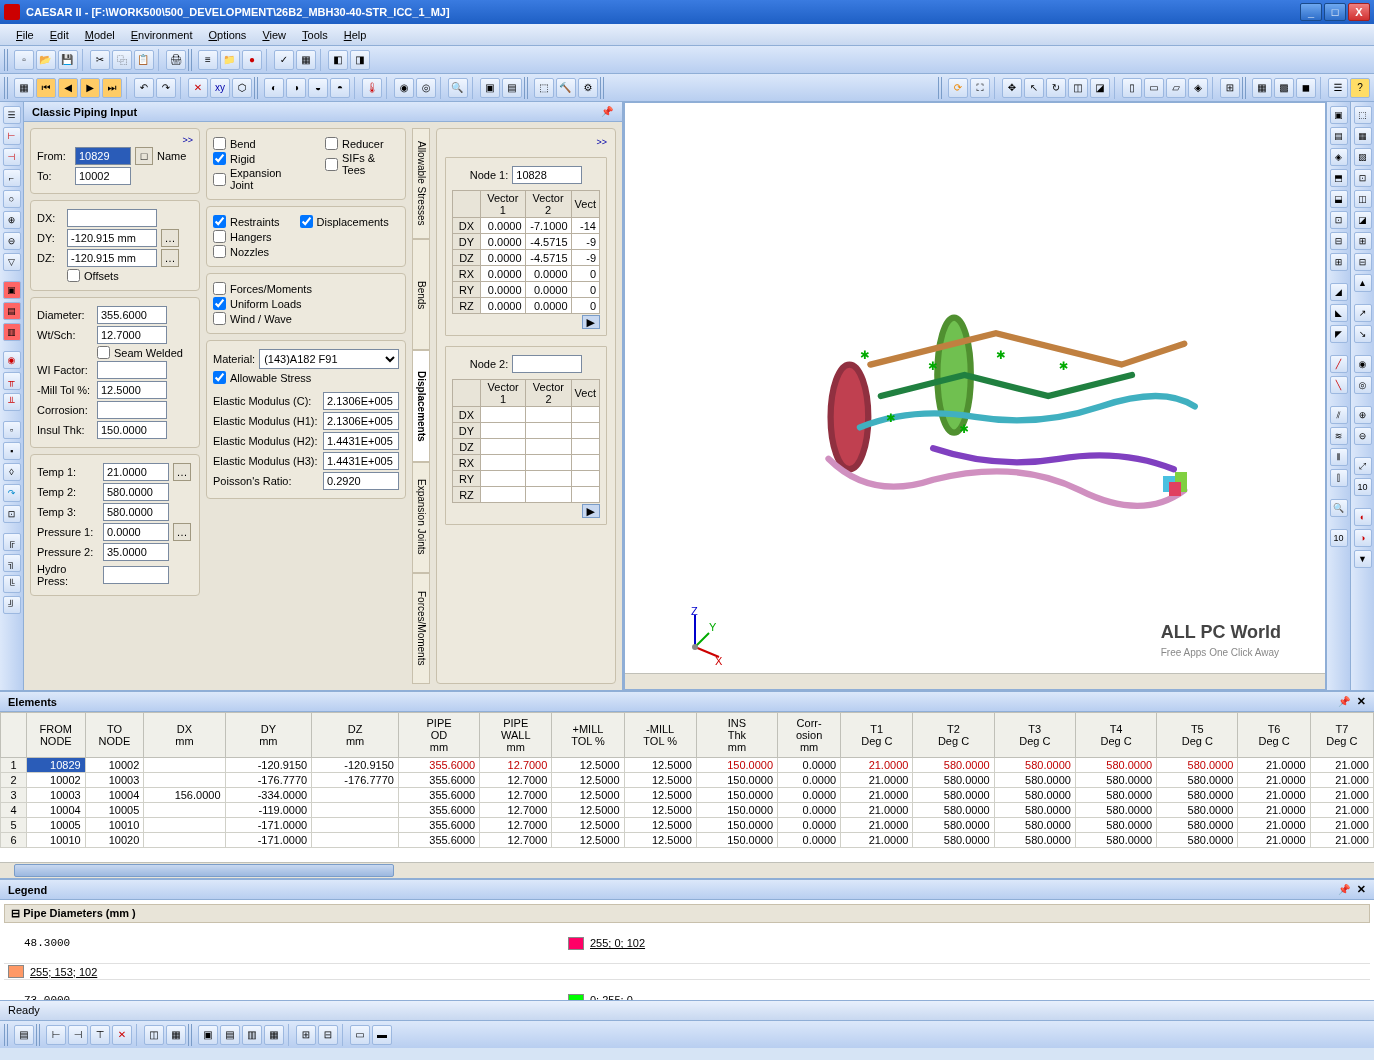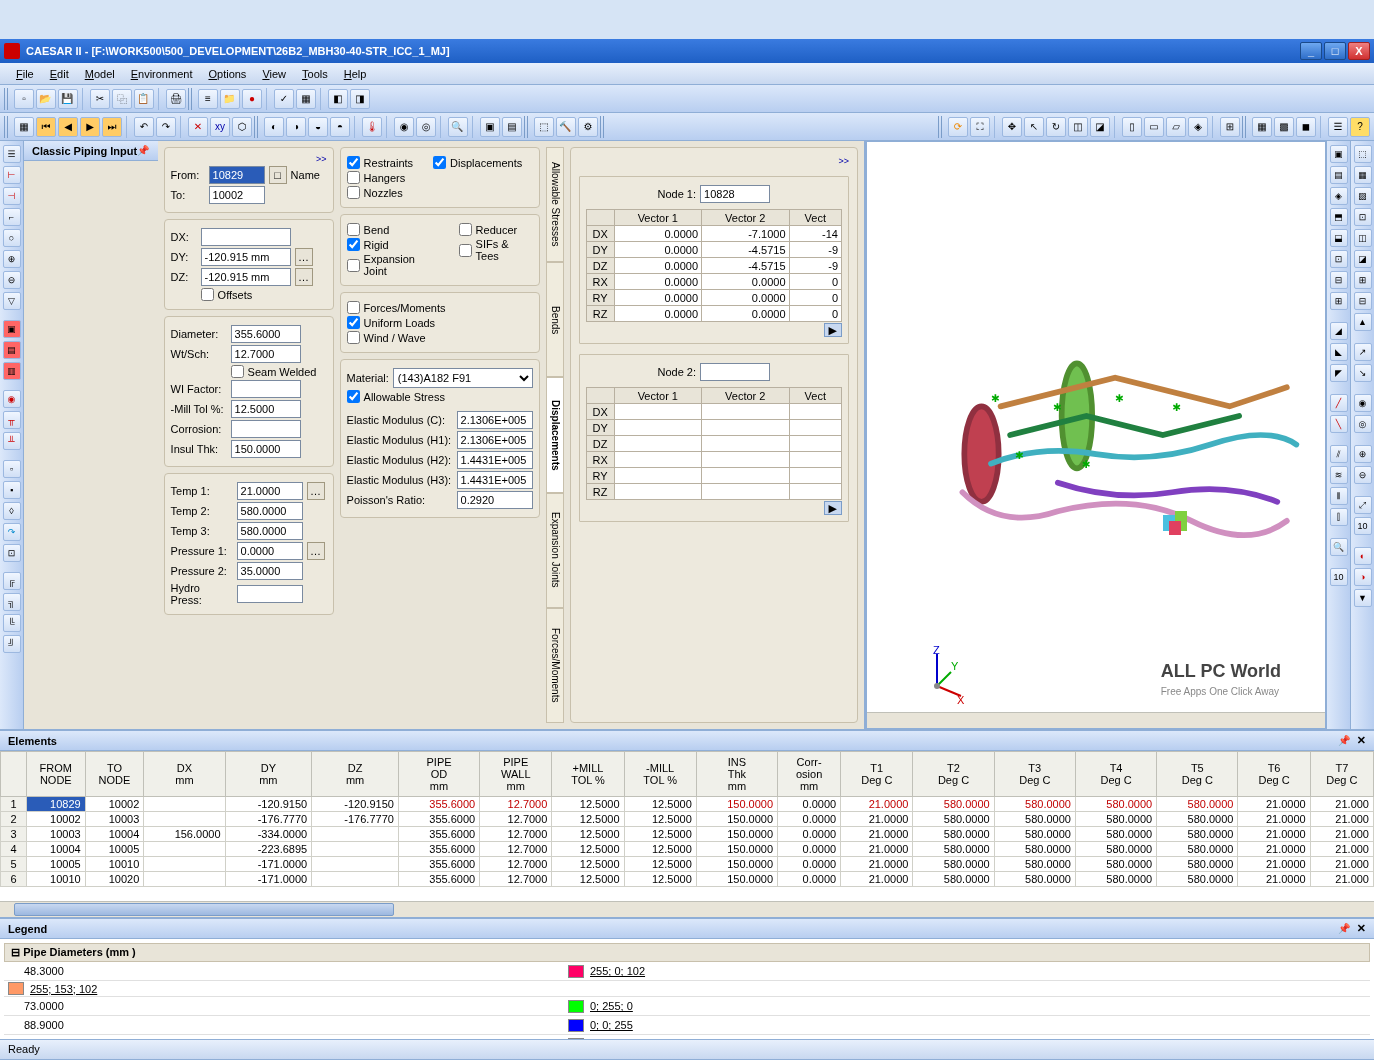--- a/index.html
+++ b/index.html
@@ -1,18 +1,18 @@
 <!DOCTYPE html>
 <html><head>
 <meta charset="utf-8">
 <style>
 * { box-sizing: border-box; margin: 0; padding: 0; font-family: Tahoma, sans-serif; font-size: 11px; }
 body { background: #d6e4f5; overflow: hidden; width: 1374px; height: 1060px; }
 
-.titlebar { background: linear-gradient(#3a7be0,#1e5fc4); height: 24px; display: flex; align-items: center; color: #fff; padding: 0 4px; margin-top: 39px; }
+.titlebar { background: linear-gradient(#3a7be0,#1e5fc4); height: 24px; display: flex; align-items: center; color: #fff; padding: 0 4px; }
 .titlebar .icon { width: 16px; height: 16px; background: #c00; margin-right: 6px; border-radius: 2px; }
 .titlebar .title { flex: 1; font-weight: bold; }
 .titlebar .winbtns { display: flex; gap: 2px; }
 .titlebar .winbtn { width: 22px; height: 18px; background: linear-gradient(#6ea8f0,#2d6dc8); border: 1px solid #1a4a8a; border-radius: 2px; text-align: center; line-height: 16px; color: #fff; font-weight: bold; }
 .titlebar .winbtn.close { background: linear-gradient(#f08080,#d03030); border-color: #a02020; }
 
 .menubar { background: linear-gradient(#e8f0fc,#c8d8f0); height: 22px; display: flex; align-items: center; padding: 0 8px; border-bottom: 1px solid #8faed6; }
 .menubar .mi { padding: 3px 8px; text-decoration: underline; text-decoration-color: transparent; cursor: default; }
 .menubar .mi::first-letter { text-decoration: underline; }
 
@@ -20,21 +20,21 @@
 .tb-btn { width: 20px; height: 20px; background: linear-gradient(#f0f6ff,#d0dff5); border: 1px solid #9cb8e0; border-radius: 2px; display: inline-flex; align-items: center; justify-content: center; font-size: 10px; }
 .tb-sep { width: 4px; height: 22px; border-left: 1px solid #9cb8e0; margin: 0 2px; }
 .tb-grip { width: 6px; height: 22px; background: repeating-linear-gradient(90deg,#7a9cc8 0 1px,transparent 1px 3px); margin-right: 2px; }
 
 .main-area { display: flex; height: 588px; }
 .left-toolbar, .right-toolbar { background: linear-gradient(90deg,#dce8fa,#b8cef0); width: 24px; display: flex; flex-direction: column; align-items: center; padding: 4px 0; gap: 3px; border-right: 1px solid #8faed6; }
 .right-toolbar { border-right: none; border-left: 1px solid #8faed6; }
 .vt-btn { width: 18px; height: 18px; background: linear-gradient(#f0f6ff,#d0dff5); border: 1px solid #9cb8e0; border-radius: 2px; font-size: 9px; display:flex;align-items:center;justify-content:center; }
 
 .center { flex: 1; display: flex; background: #e8e4d8; }
-.input-panel { width: 842px; background: #e8e4d8; border-right: 2px solid #8faed6; display: flex; flex-direction: row; }
+.input-panel { width: 600px; background: #e8e4d8; border-right: 2px solid #8faed6; display: flex; flex-direction: column; }
 .panel-title { background: linear-gradient(#dce8fa,#b8cef0); height: 20px; padding: 3px 8px; font-weight: bold; border-bottom: 1px solid #8faed6; display:flex; align-items:center; }
 .panel-title .pin { margin-left: auto; font-size: 10px; }
 
 .input-body { flex: 1; display: flex; padding: 6px; gap: 6px; overflow: hidden; }
 .col { display: flex; flex-direction: column; gap: 6px; }
 .group { background: #ede9dd; border: 1px solid #c8c0ac; border-radius: 4px; padding: 6px; }
 .frow { display: flex; align-items: center; gap: 4px; margin: 2px 0; }
 .frow label { }
 .frow input[type=text] { height: 18px; border: 1px solid #7a8aa0; padding: 0 3px; background: #fff; }
 .frow input[type=text].sel { background: #2a5cb8; color: #fff; }
@@ -65,21 +65,21 @@
 .grid th { background: #f0f0ea; border: 1px solid #c0c0b8; padding: 4px 2px; font-weight: normal; text-align: center; position: sticky; top: 0; }
 .grid td { border: 1px solid #d0d0c8; padding: 1px 4px; text-align: right; background: #fff; height: 15px; }
 .grid td.rh { background: #f0f0ea; text-align: center; width: 26px; }
 .grid td.red { color: #c00000; }
 .grid td.sel { background: #2a5cb8; color: #fff; }
 
 .legend-panel { border-top: 2px solid #8faed6; }
 .legend-body { background: #fff; height: 100px; padding: 4px; overflow: auto; }
 .legend-hdr { background: #e8e4d8; padding: 2px 6px; font-weight: bold; border: 1px solid #c8c0ac; }
 .legend-row { display: flex; border-bottom: 1px solid #e0e0e0; }
-.legend-row .c1 { width: 560px; padding: 3px 20px; }
+.legend-row .c1 { width: 560px; padding: 14px 20px; font-family: Liberation Mono, monospace; }
 .legend-row .sw { width: 16px; height: 13px; border: 1px solid #888; margin-right: 6px; }
 .legend-row .c2 { padding: 1px 4px; display: flex; align-items: center; text-decoration: underline; }
 
 .statusbar { background: linear-gradient(#e8f0fc,#c8d8f0); height: 20px; padding: 3px 8px; border-top: 1px solid #8faed6; }
 .bottom-tb { background: linear-gradient(#dce8fa,#b8cef0); height: 28px; display: flex; align-items: center; padding: 0 4px; gap: 2px; border-top: 1px solid #8faed6; }
 
 .hscroll { height: 16px; background: #e8e4d8; border-top: 1px solid #c0c0b8; position: relative; }
 .hscroll .thumb { position: absolute; left: 14px; top: 1px; width: 380px; height: 13px; background: linear-gradient(#c8d8f0,#9cb8e0); border: 1px solid #7a9cc8; border-radius: 2px; }
 select.mat { height: 20px; border: 1px solid #7a8aa0; background: #fff; width: 170px; }
 </style>
@@ -324,64 +324,64 @@
                 <input type="text" style="width: 66px;" value="">
               </div>
           </div>
         </div>
 
         <div class="col" style="width:200px">
           <div class="group">
             <div style="display:flex;gap:20px">
               <div>
                 <div class="chk">
+                    <input type="checkbox" style="">
+                    <span>Bend</span>
+                  </div>
+                <div class="chk">
+                    <input type="checkbox" checked="" style="">
+                    <span>Rigid</span>
+                  </div>
+                <div class="chk">
+                    <input type="checkbox" style="">
+                    <span>Expansion Joint</span>
+                  </div>
+              </div>
+              <div>
+                <div class="chk">
+                    <input type="checkbox" style="">
+                    <span>Reducer</span>
+                  </div>
+                <div class="chk">
+                    <input type="checkbox" style="">
+                    <span>SIFs &amp; Tees</span>
+                  </div>
+              </div>
+            </div>
+          </div>
+          <div class="group">
+            <div style="display:flex;gap:20px">
+              <div>
+                <div class="chk">
                     <input type="checkbox" checked="" style="">
                     <span>Restraints</span>
                   </div>
                 <div class="chk">
                     <input type="checkbox" style="">
                     <span>Hangers</span>
                   </div>
                 <div class="chk">
                     <input type="checkbox" style="">
                     <span>Nozzles</span>
                   </div>
               </div>
               <div>
                 <div class="chk">
                     <input type="checkbox" checked="" style="">
                     <span>Displacements</span>
-                  </div>
-              </div>
-            </div>
-          </div>
-          <div class="group">
-            <div style="display:flex;gap:20px">
-              <div>
-                <div class="chk">
-                    <input type="checkbox" style="">
-                    <span>Bend</span>
-                  </div>
-                <div class="chk">
-                    <input type="checkbox" checked="" style="">
-                    <span>Rigid</span>
-                  </div>
-                <div class="chk">
-                    <input type="checkbox" style="">
-                    <span>Expansion Joint</span>
-                  </div>
-              </div>
-              <div>
-                <div class="chk">
-                    <input type="checkbox" style="">
-                    <span>Reducer</span>
-                  </div>
-                <div class="chk">
-                    <input type="checkbox" style="">
-                    <span>SIFs &amp; Tees</span>
                   </div>
               </div>
             </div>
           </div>
           <div class="group">
             <div class="chk">
                 <input type="checkbox" style="">
                 <span>Forces/Moments</span>
               </div>
             <div class="chk">
@@ -737,21 +737,21 @@
             <td class="">580.0000</td>
             <td class="">580.0000</td>
             <td class="">21.0000</td>
             <td class="">21.000</td>
           </tr>
           <tr>
             <td class="rh">4</td>
             <td class="">10004</td>
             <td class="">10005</td>
             <td class=""></td>
-            <td class="">-223.6895</td>
+            <td class="">-119.0000</td>
             <td class=""></td>
             <td class="">355.6000</td>
             <td class="">12.7000</td>
             <td class="">12.5000</td>
             <td class="">12.5000</td>
             <td class="">150.0000</td>
             <td class="">0.0000</td>
             <td class="">21.0000</td>
             <td class="">580.0000</td>
             <td class="">580.0000</td>

